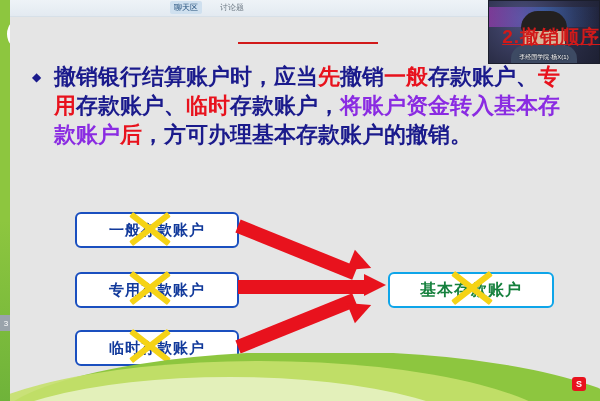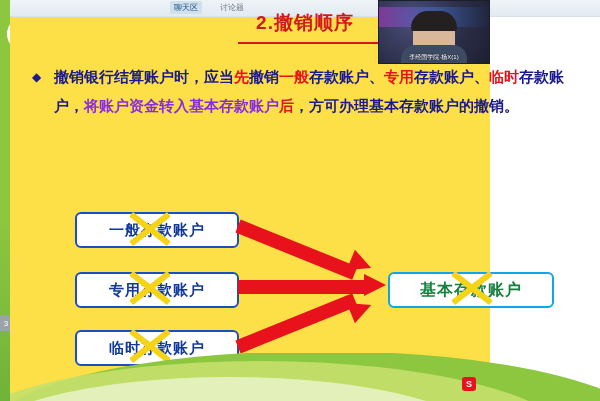--- a/index.html
+++ b/index.html
@@ -21,42 +21,43 @@
     font-size:12px;color:#4b8b1d;font-weight:bold;
   }
   .side-tab{
     position:absolute;left:0px;top:315px;width:12px;height:16px;
     background:#9aa3ab;color:#fff;font-size:8px;
     display:flex;align-items:center;justify-content:center;
   }
 
   
   .slide{
-    position:absolute;left:10px;top:0;width:480px;height:401px;
-    background:#fde047;
+    position:absolute;left:10px;top:0;width:590px;height:401px;
+    background:#e5e5e5;
   }
 
   
   .topbar{
     position:absolute;left:0;top:0;width:590px;height:16px;
     background:linear-gradient(to bottom,#eef3f7,#e3eaf1);
     border-bottom:1px solid #d7e0e8;
   }
   .topbar-tabs{
     position:absolute;left:160px;top:1px;display:flex;gap:14px;
     font-size:8px;color:#6f7b86;
   }
   .topbar-tabs span{padding:1px 4px;}
   .topbar-tabs .active{background:#cfe0ef;color:#24507c;border-radius:2px;}
 
   
   .title{
-    position:absolute;left:0;top:10px;width:590px;text-align:center;
+    position:absolute;left:0;top:24px;width:590px;text-align:right;
     font-size:19px;font-weight:bold;color:#d11a1a;
     letter-spacing:1px;
+    text-decoration:underline;
   }
   .title-underline{
     position:absolute;left:228px;top:42px;width:140px;height:2px;background:#d11a1a;
   }
 
   
   .pip{
     position:absolute;right:0px;top:0px;width:110px;height:62px;
     background:#2b2f45;overflow:hidden;border:1px solid #1b1e2c;
   }
@@ -82,21 +83,21 @@
   }
   .pip-label{
     position:absolute;left:2px;bottom:1px;right:2px;
     font-size:6px;color:#ffffff;text-align:center;
     text-shadow:0 0 2px #000;
   }
 
   
   .body-text{
     position:absolute;left:22px;top:62px;width:545px;
-    font-size:15px;line-height:29px;color:#1a1a8c;font-weight:bold;
+    font-size:22px;line-height:29px;color:#1a1a8c;font-weight:bold;
   }
   .bullet{
     position:absolute;left:22px;top:70px;color:#1a1a8c;font-size:12px;
   }
   .body-inner{padding-left:22px;}
   .c-blue{color:#1a1a8c;}
   .c-red{color:#e8121d;}
   .c-purple{color:#8a2be2;}
 
   

